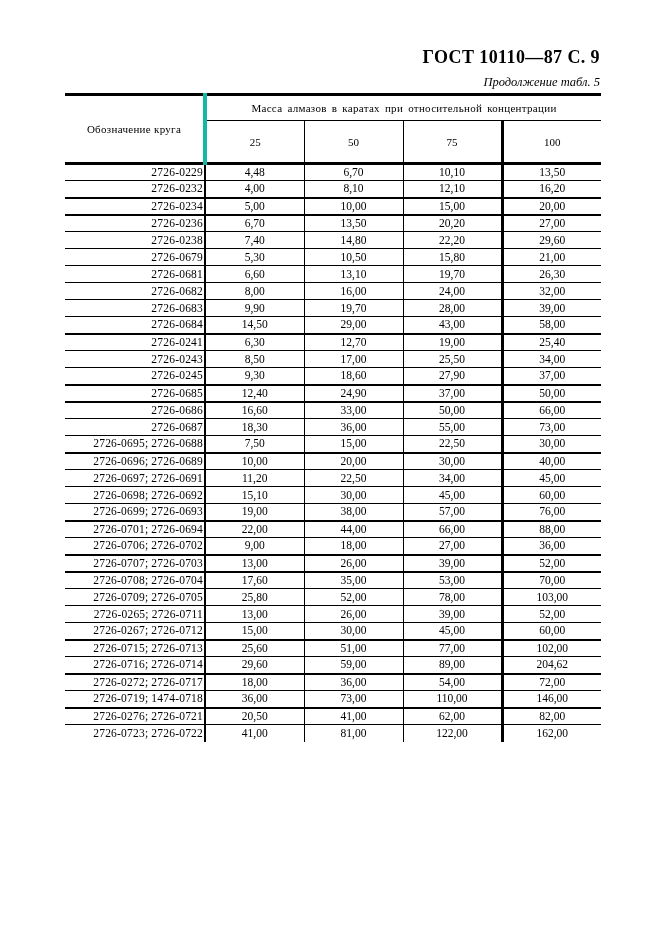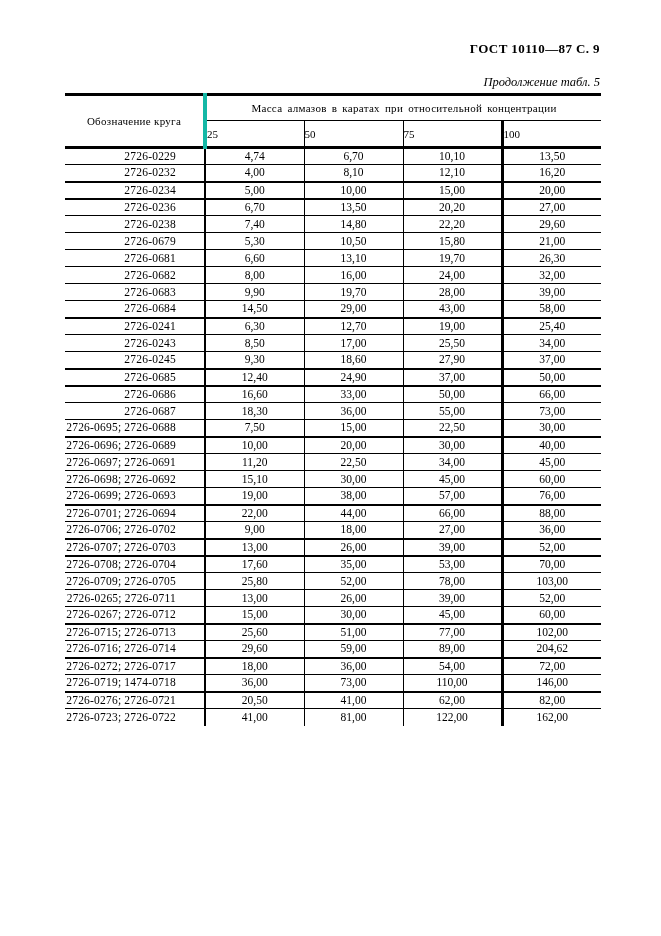--- a/index.html
+++ b/index.html
@@ -11,24 +11,24 @@
     position: relative;
     overflow: hidden;
   }
   .page {
     position: absolute;
     inset: 0;
     background: #ffffff;
   }
   .doc-header {
     position: absolute;
-    top: 41px;
+    top: 47px;
     right: 61px;
     font-weight: bold;
-    font-size: 13px;
+    font-size: 18px;
     letter-spacing: 0.4px;
     white-space: nowrap;
   }
   .table-caption {
     position: absolute;
     top: 75px;
     right: 61px;
     font-style: italic;
     font-size: 12.5px;
     white-space: nowrap;
@@ -61,43 +61,43 @@
     font-size: 11px;
     height: 26px;
     text-align: center;
     vertical-align: middle;
     letter-spacing: 0.3px;
     word-spacing: 2px;
     padding: 0 12px;
   }
   tr.conc-row th {
     font-size: 11px;
-    height: 27px;
-    text-align: left;
+    height: 43px;
+    text-align: center;
     vertical-align: middle;
     border-bottom: 3px solid #000;
     border-right: 1px solid #000;
   }
   tr.conc-row th:nth-child(3) { border-right: 3px solid #000; }
   tr.conc-row th:last-child { border-right: none; }
 
   tbody td {
     font-size: 11.5px;
     height: 17px;
     line-height: 15px;
     text-align: center;
     vertical-align: middle;
     border-bottom: 1px solid #000;
     white-space: nowrap;
     overflow: hidden;
   }
   tbody td.designation {
     border-right: 2px solid #000;
     text-align: right;
-    padding-right: 28px;
+    padding-right: 1px;
     letter-spacing: 0.2px;
   }
   tbody td:nth-child(2), tbody td:nth-child(3) { border-right: 1px solid #000; }
   tbody td:nth-child(4) { border-right: 3px solid #000; }
 
   
   tbody tr:nth-child(2) td, tbody tr:nth-child(3) td,
   tbody tr:nth-child(10) td, tbody tr:nth-child(13) td,
   tbody tr:nth-child(14) td, tbody tr:nth-child(17) td,
   tbody tr:nth-child(21) td, tbody tr:nth-child(23) td,
@@ -133,21 +133,21 @@
       <tr class="conc-row" id="conc-row">
           <th>25</th>
           <th>50</th>
           <th>75</th>
           <th>100</th>
         </tr>
     </thead>
     <tbody id="table-body">
         <tr>
     <td class="designation">2726-0229</td>
-    <td class="value">4,74</td>
+    <td class="value">4,48</td>
     <td class="value">6,70</td>
     <td class="value">10,10</td>
     <td class="value">13,50</td>
   </tr>
         <tr>
     <td class="designation">2726-0232</td>
     <td class="value">4,00</td>
     <td class="value">8,10</td>
     <td class="value">12,10</td>
     <td class="value">16,20</td>

